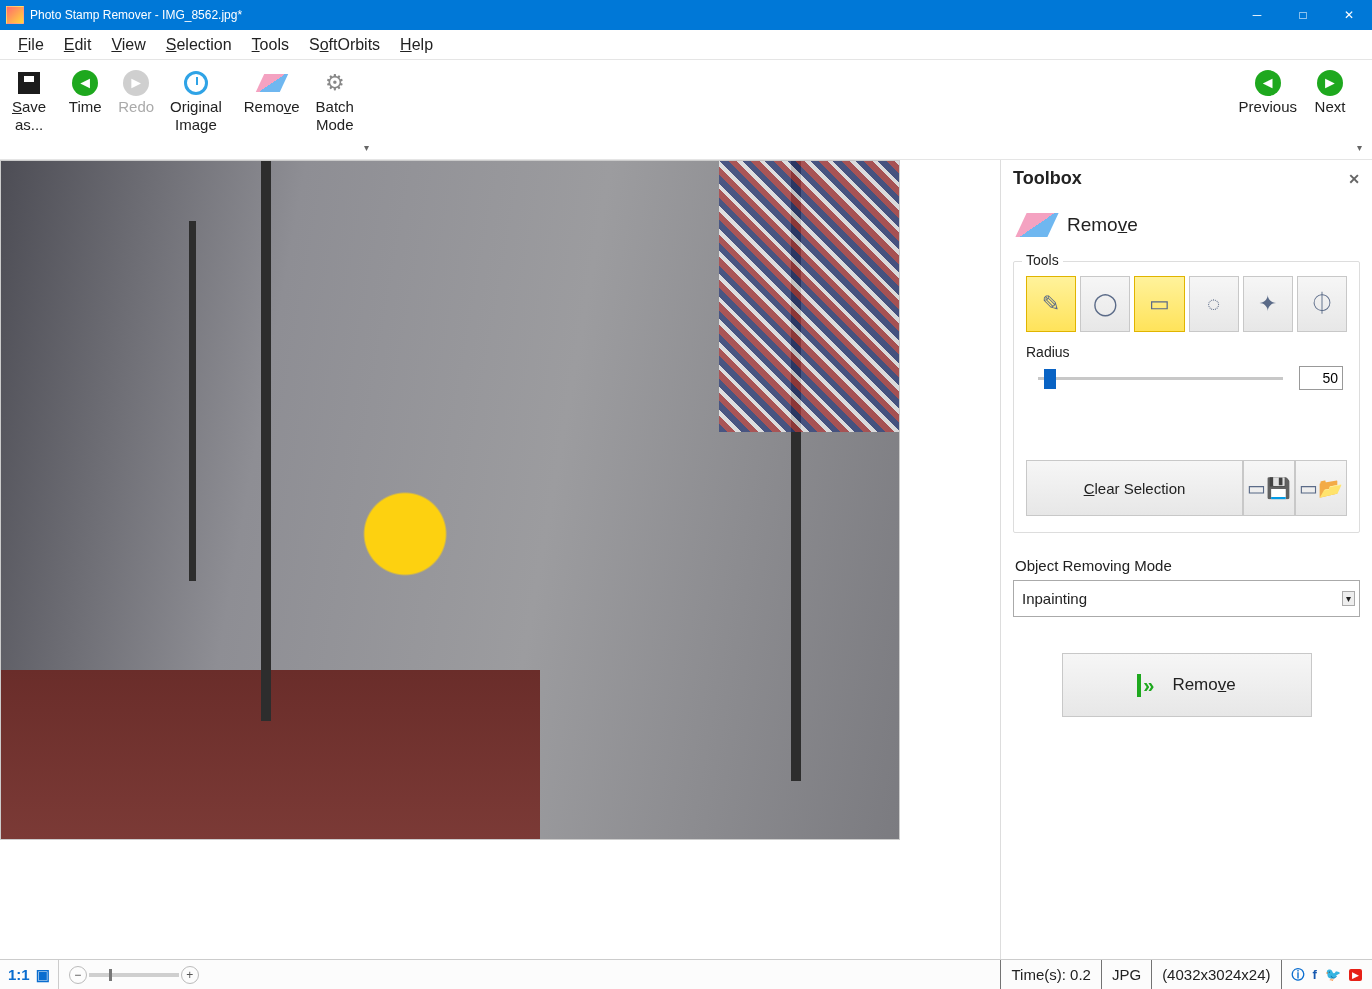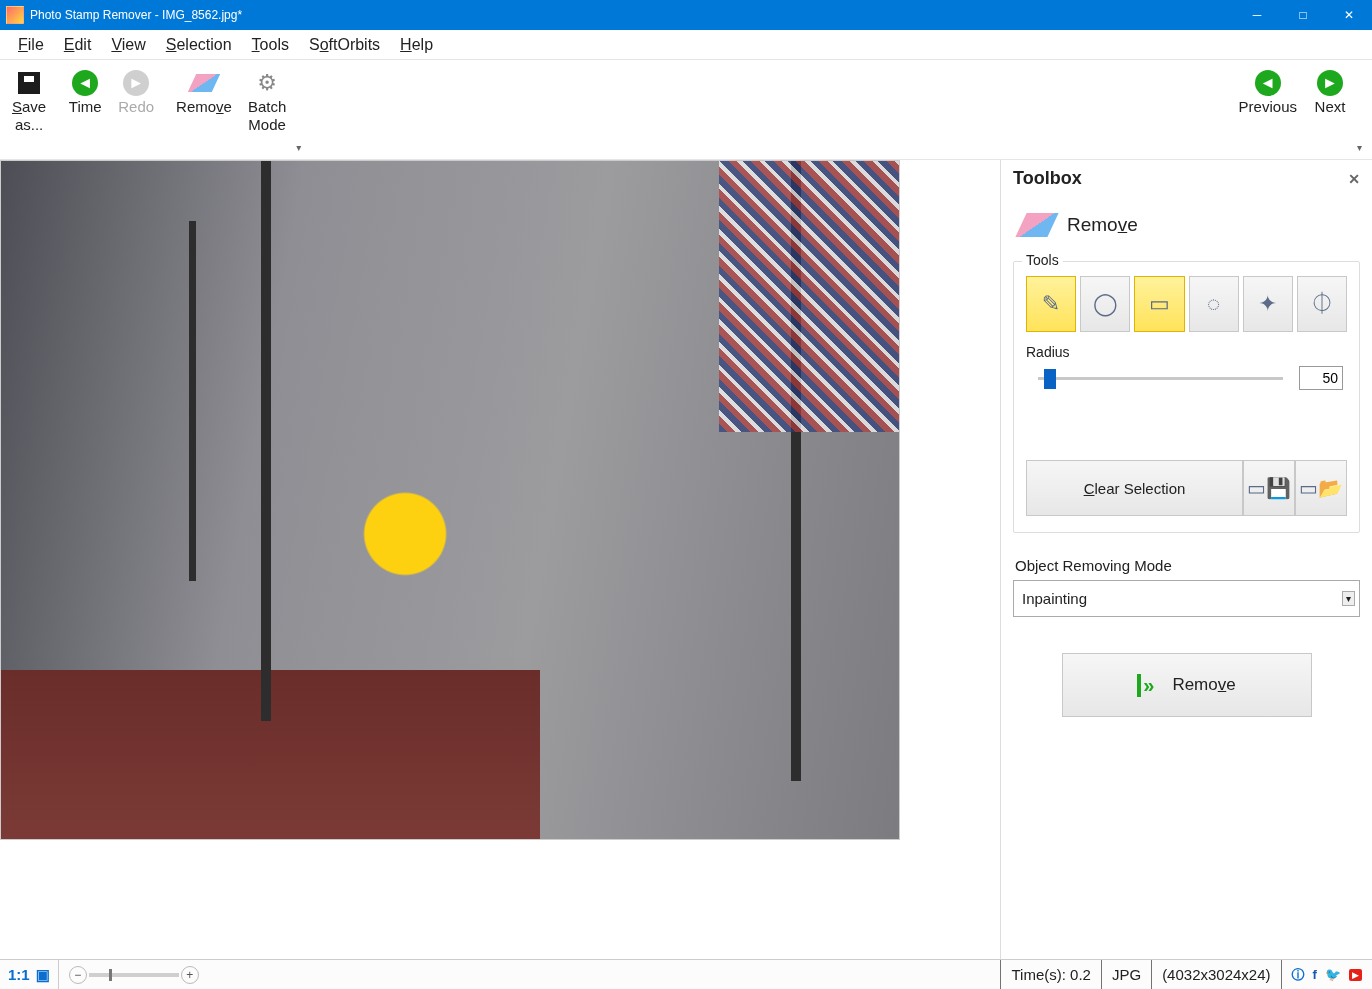--- a/index.html
+++ b/index.html
@@ -272,20 +272,26 @@
         <div class="circle-arrow" style="background:#1ea81e">◄</div>
       </div>
     <div>Time</div>
   </div>
   <div class="tbtn disabled">
     <div class="ticon">
         <div class="circle-arrow" style="background:#cfcfcf">►</div>
       </div>
     <div>Redo</div>
   </div>
+  <div class="tbtn">
+    <div class="ticon">
+        <div class="clock"></div>
+      </div>
+    <div>Original<br>Image</div>
+  </div>
   <div class="sep"></div>
   <div class="tbtn">
     <div class="ticon">
         <div class="eraser-icon" style="width:24px;height:18px"></div>
       </div>
     <div>Remo<span class="underline">v</span>e</div>
   </div>
   <div class="tbtn">
     <div class="ticon gear">⚙</div>
     <div>Batch<br>Mode</div>

